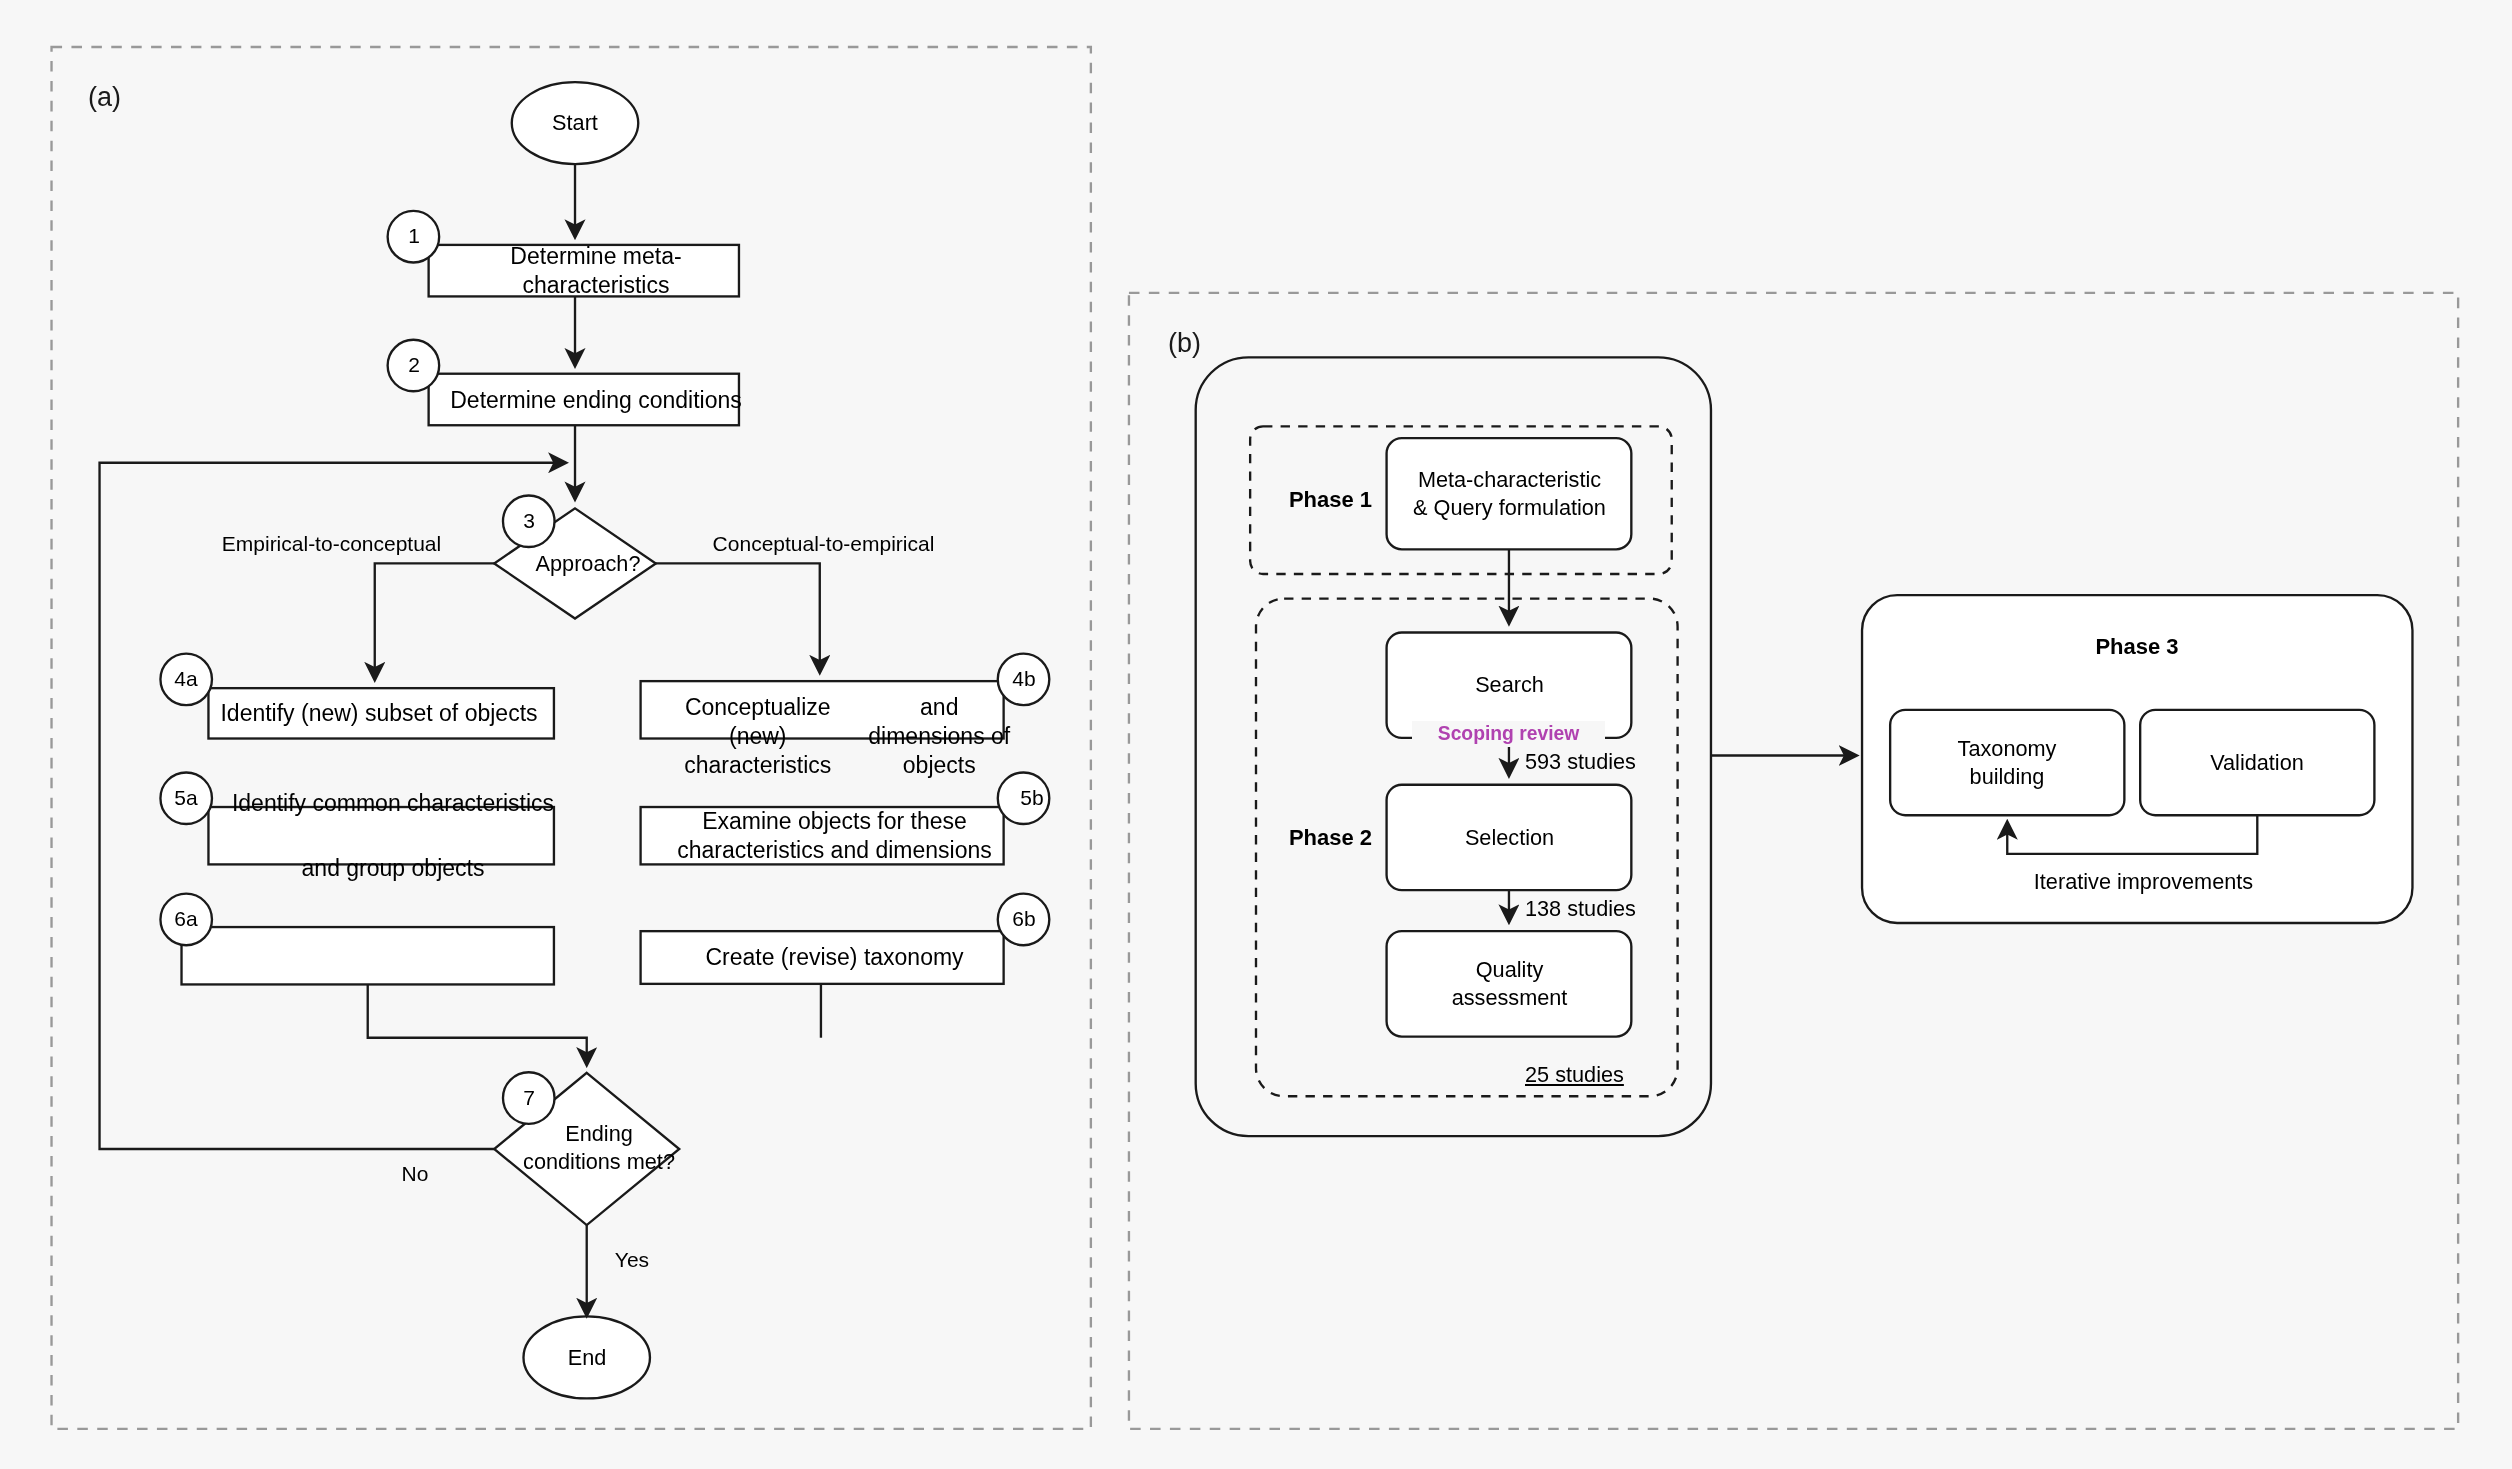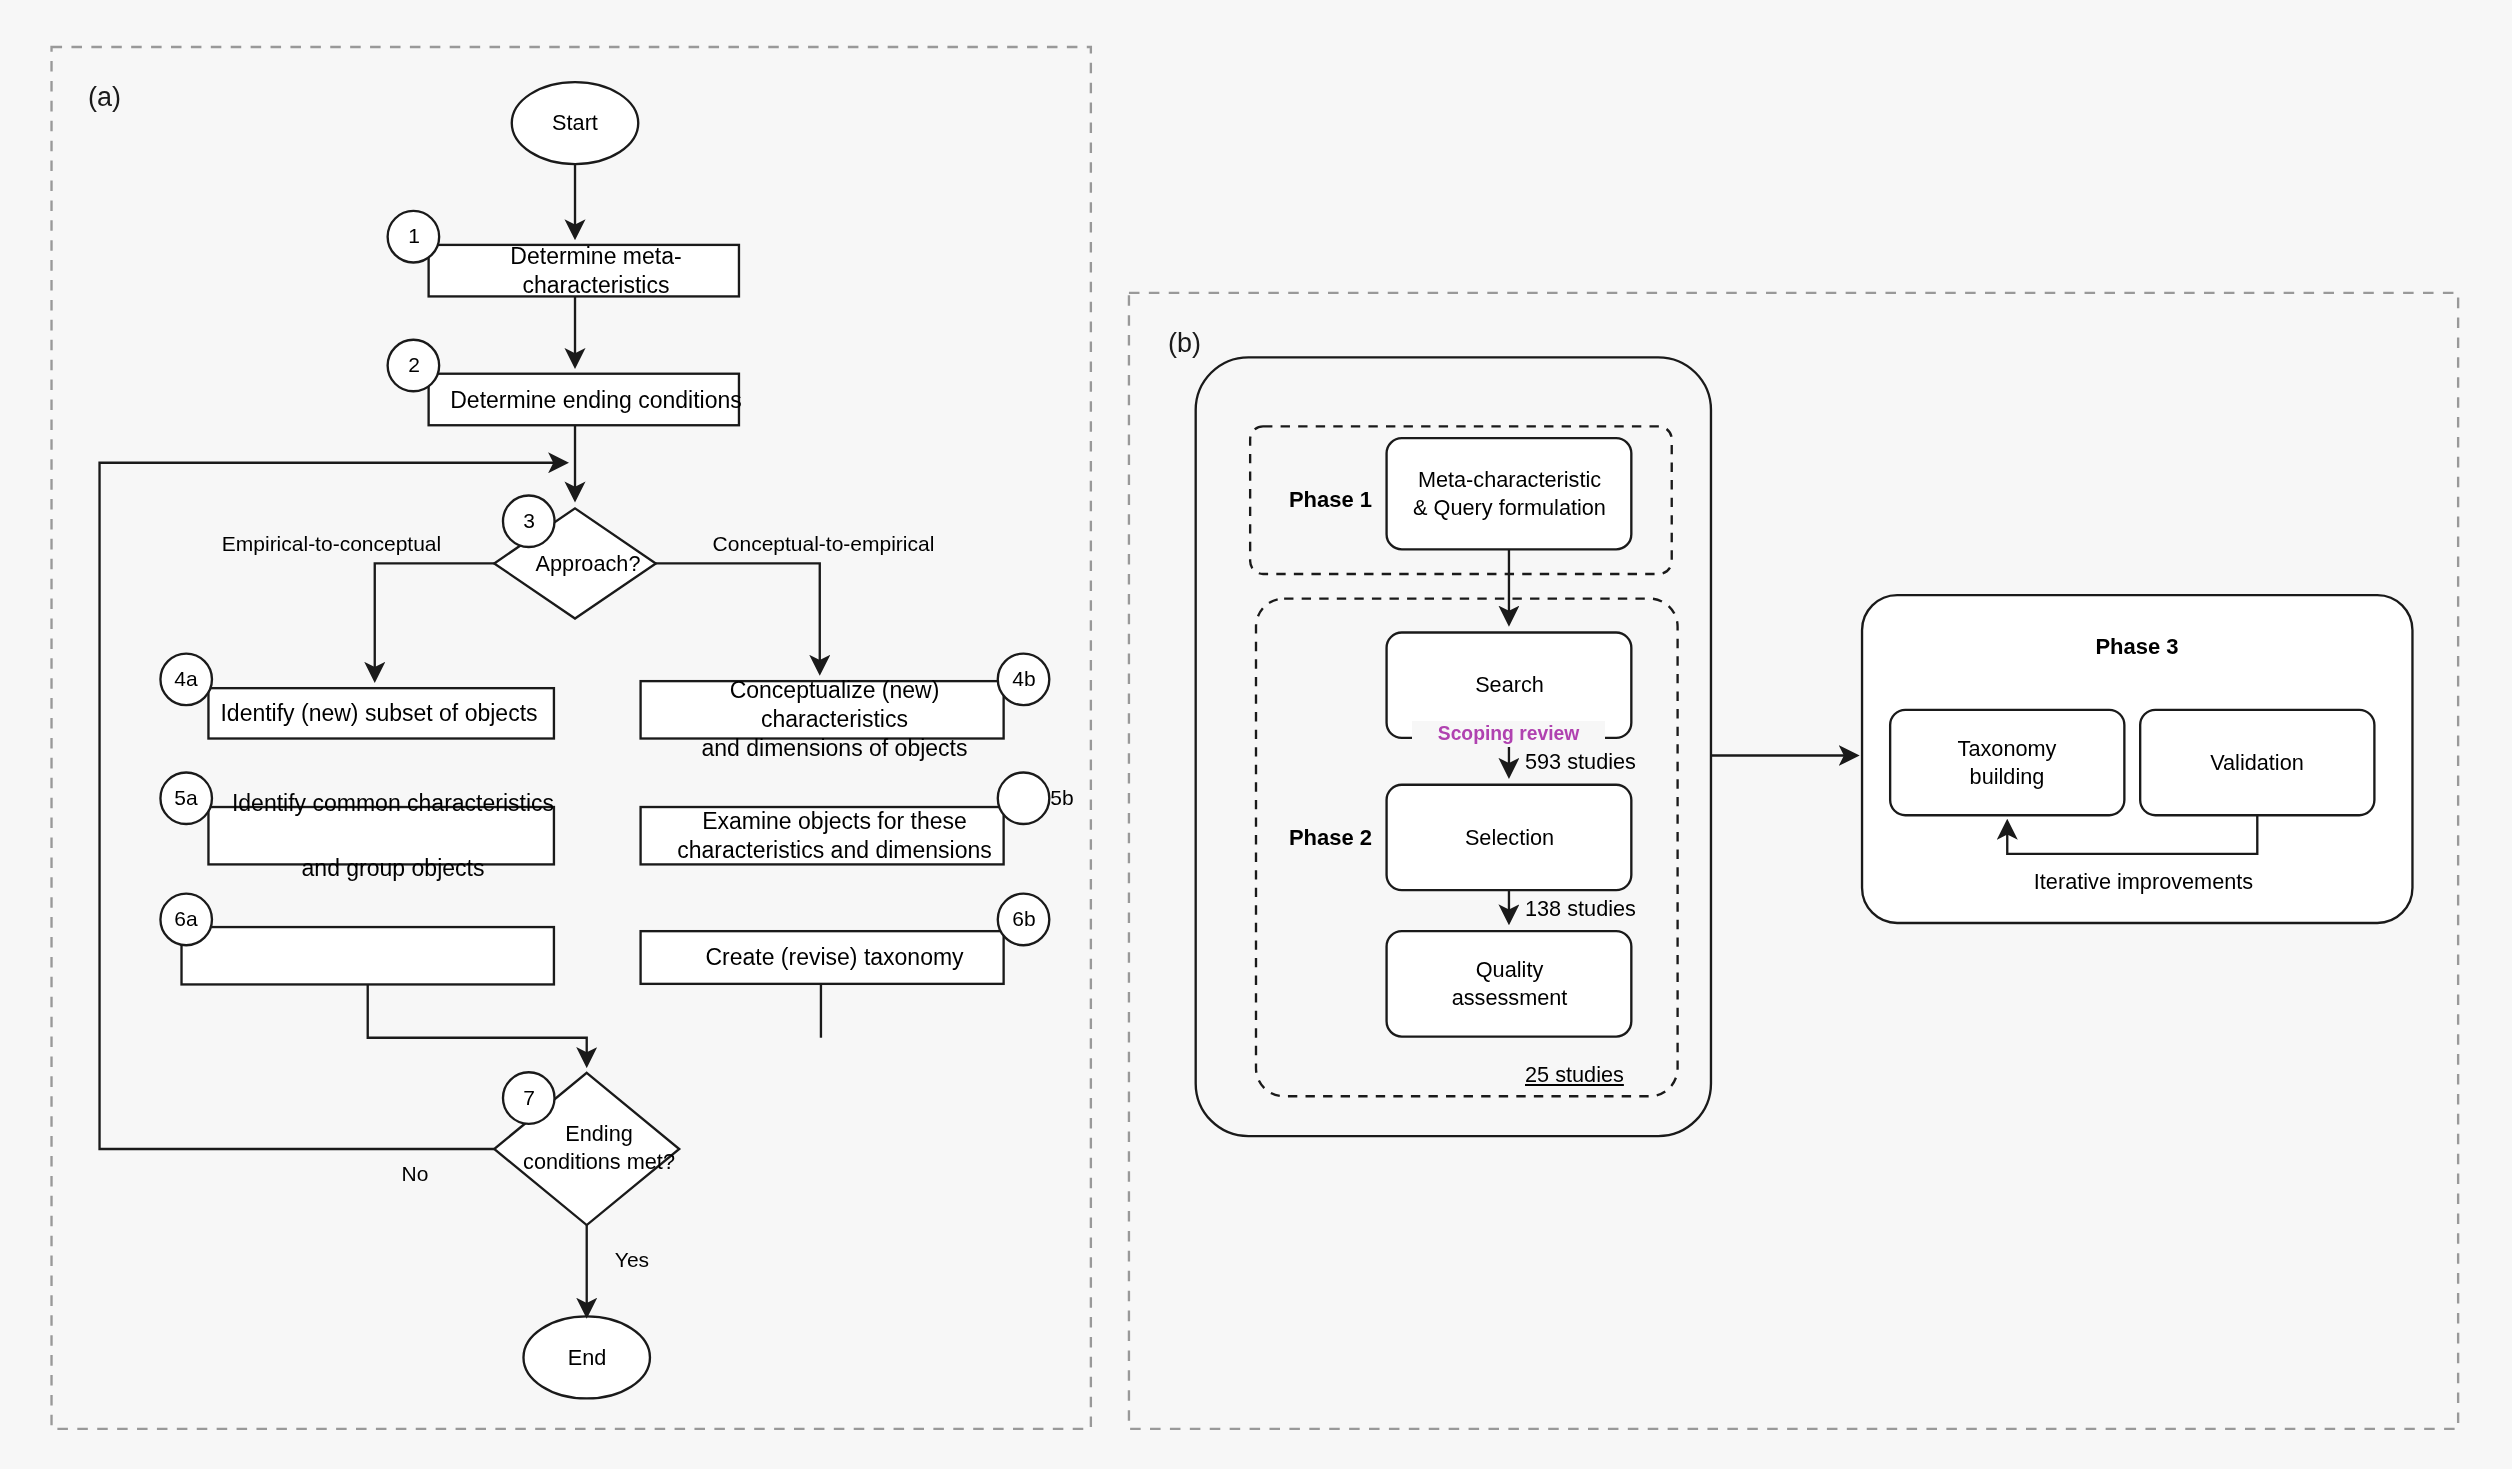--- a/index.html
+++ b/index.html
@@ -149,21 +149,21 @@
   <div class="node-text t-term" style="left:512px; top:104px; width:126px; height:37px;">Start</div>
 
   <div class="node-text t-proc" style="left:429px; top:245px; width:310px; height:52px;">Determine meta-characteristics</div>
 
   <div class="node-text t-proc" style="left:429px; top:374px; width:310px; height:52px;">Determine ending conditions</div>
 
   <div class="node-text t-dec" style="left:512px; top:547px; width:152px; height:34px;">Approach?</div>
 
   <div class="node-text t-proc" style="left:194px; top:688px; width:346px; height:50px;">Identify (new) subset of objects</div>
 
-  <div class="node-text t-proc" style="left:641px; top:691px; width:363px; height:57px; flex-direction:column;">
+  <div class="node-text t-proc" style="left:641px; top:708px; width:363px; height:57px; flex-direction:row;">
     <span>Conceptualize (new) characteristics</span>
     <span>and dimensions of objects</span>
   </div>
 
   <div class="node-text t-proc" style="left:208px; top:807px; width:346px; height:57px; flex-direction:column;gap:36px;">
     <span>Identify common characteristics</span>
     <span>and group objects</span>
   </div>
 
   <div class="node-text t-proc" style="left:641px; top:807px; width:363px; height:57px; flex-direction:column;">
@@ -180,21 +180,21 @@
   </div>
 
   <div class="node-text t-term" style="left:524px; top:1339px; width:126px; height:37px;">End</div>
 
   <div class="node-text t-badge" style="left:388px; top:221px; width:52px; height:30px;">1</div>
   <div class="node-text t-badge" style="left:388px; top:350px; width:52px; height:30px;">2</div>
   <div class="node-text t-badge" style="left:503px; top:506px; width:52px; height:30px;">3</div>
   <div class="node-text t-badge" style="left:160px; top:664px; width:52px; height:30px;">4a</div>
   <div class="node-text t-badge" style="left:998px; top:664px; width:52px; height:30px;">4b</div>
   <div class="node-text t-badge" style="left:160px; top:783px; width:52px; height:30px;">5a</div>
-  <div class="node-text t-badge" style="left:998px; top:783px; width:68px; height:30px;padding-left:30px;">5b</div>
+  <div class="node-text t-badge" style="left:998px; top:783px; width:68px; height:30px;">5b</div>
   <div class="node-text t-badge" style="left:160px; top:904px; width:52px; height:30px;">6a</div>
   <div class="node-text t-badge" style="left:998px; top:904px; width:52px; height:30px;">6b</div>
   <div class="node-text t-badge" style="left:503px; top:1083px; width:52px; height:30px;">7</div>
 
   <div class="node-text t-edge" style="left:197px; top:529px; width:269px; height:30px;">Empirical-to-conceptual</div>
   <div class="node-text t-edge" style="left:686px; top:529px; width:275px; height:30px;">Conceptual-to-empirical</div>
   <div class="node-text t-edge" style="left:383px; top:1159px; width:64px; height:30px;">No</div>
   <div class="node-text t-edge" style="left:600px; top:1245px; width:64px; height:30px;">Yes</div>
 
   <div class="node-text t-phase" style="left:1275px; top:485px; width:111px; height:30px;">Phase 1</div>

